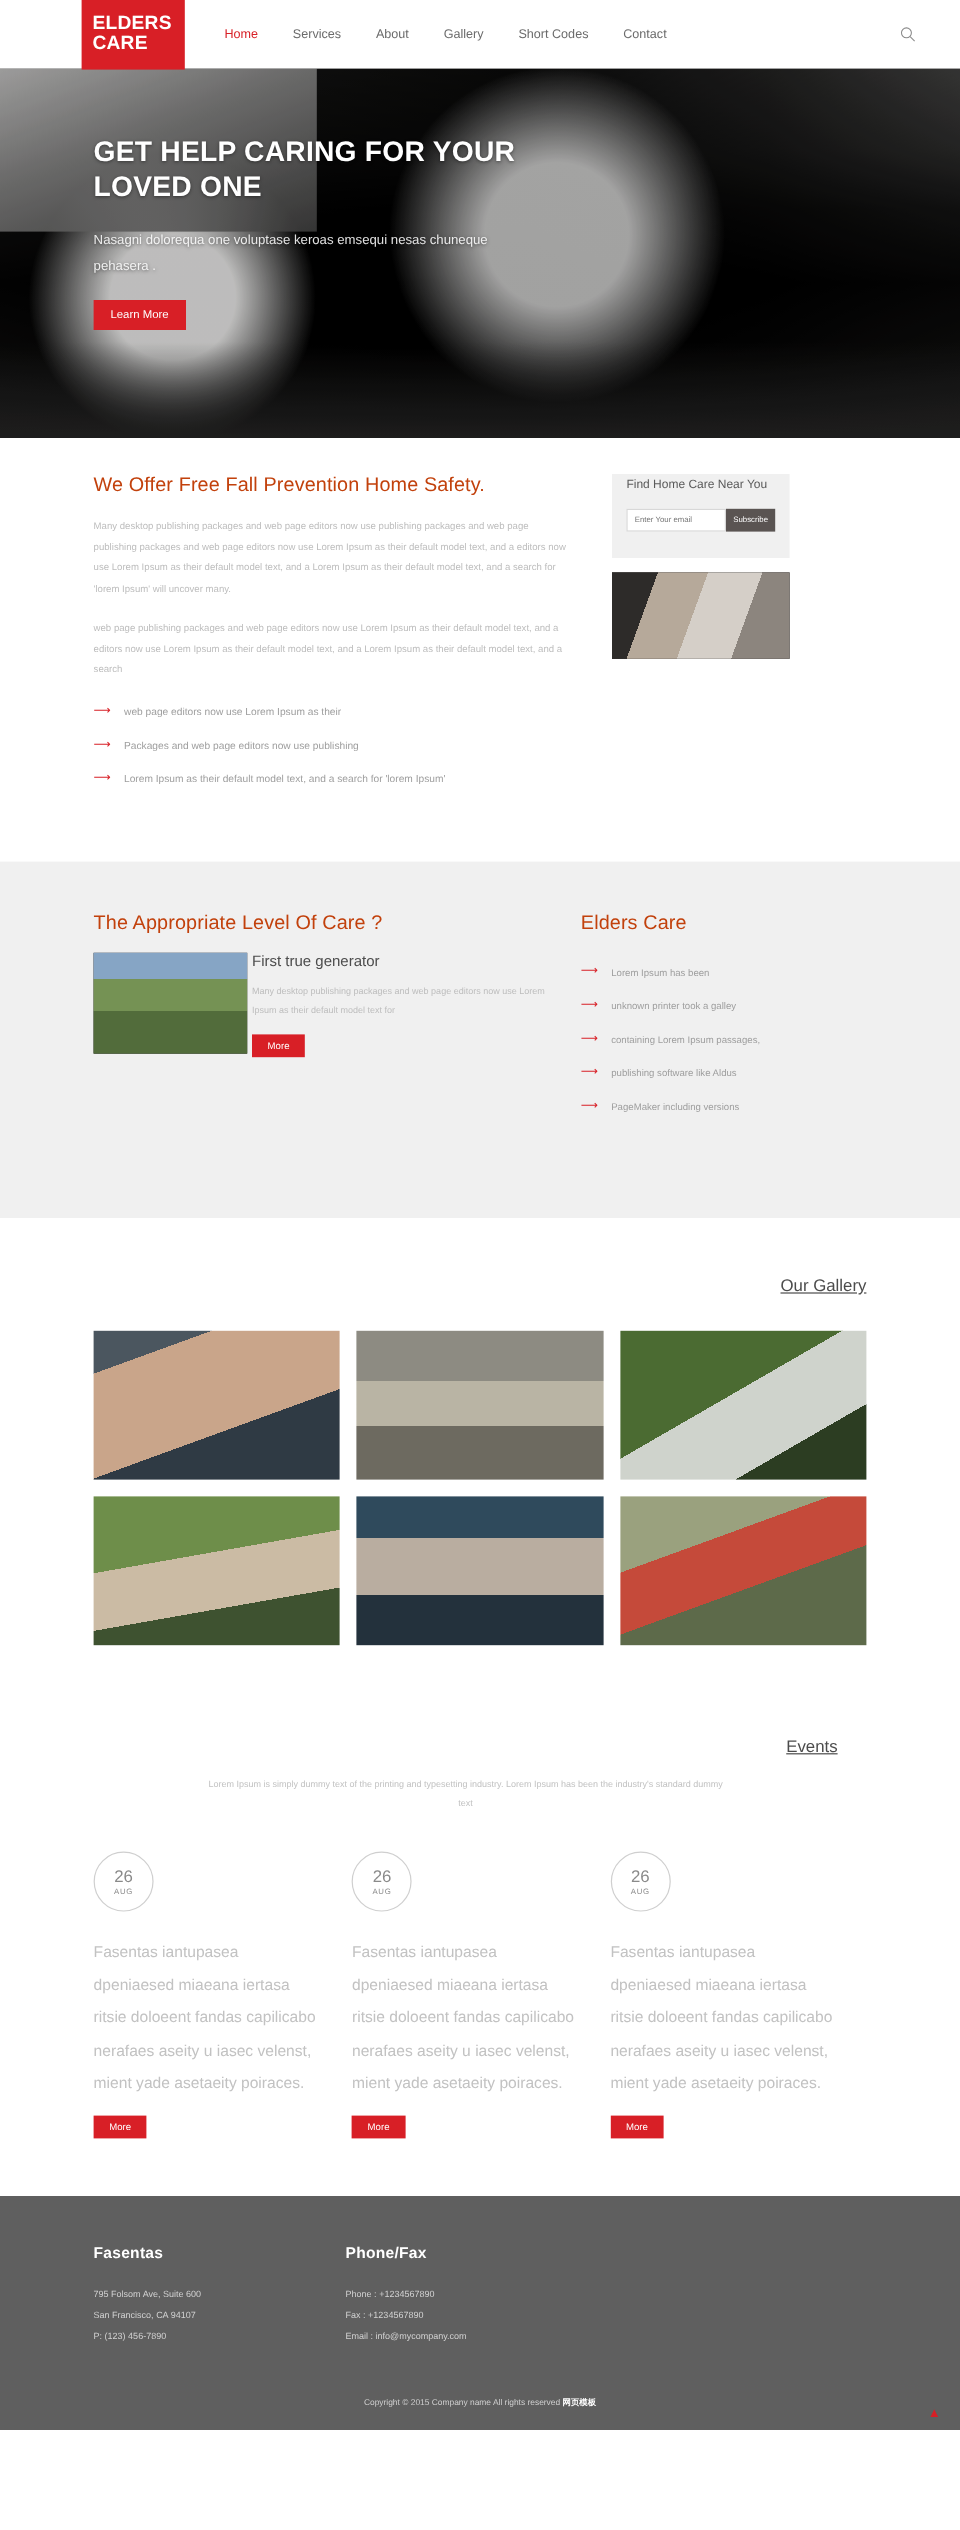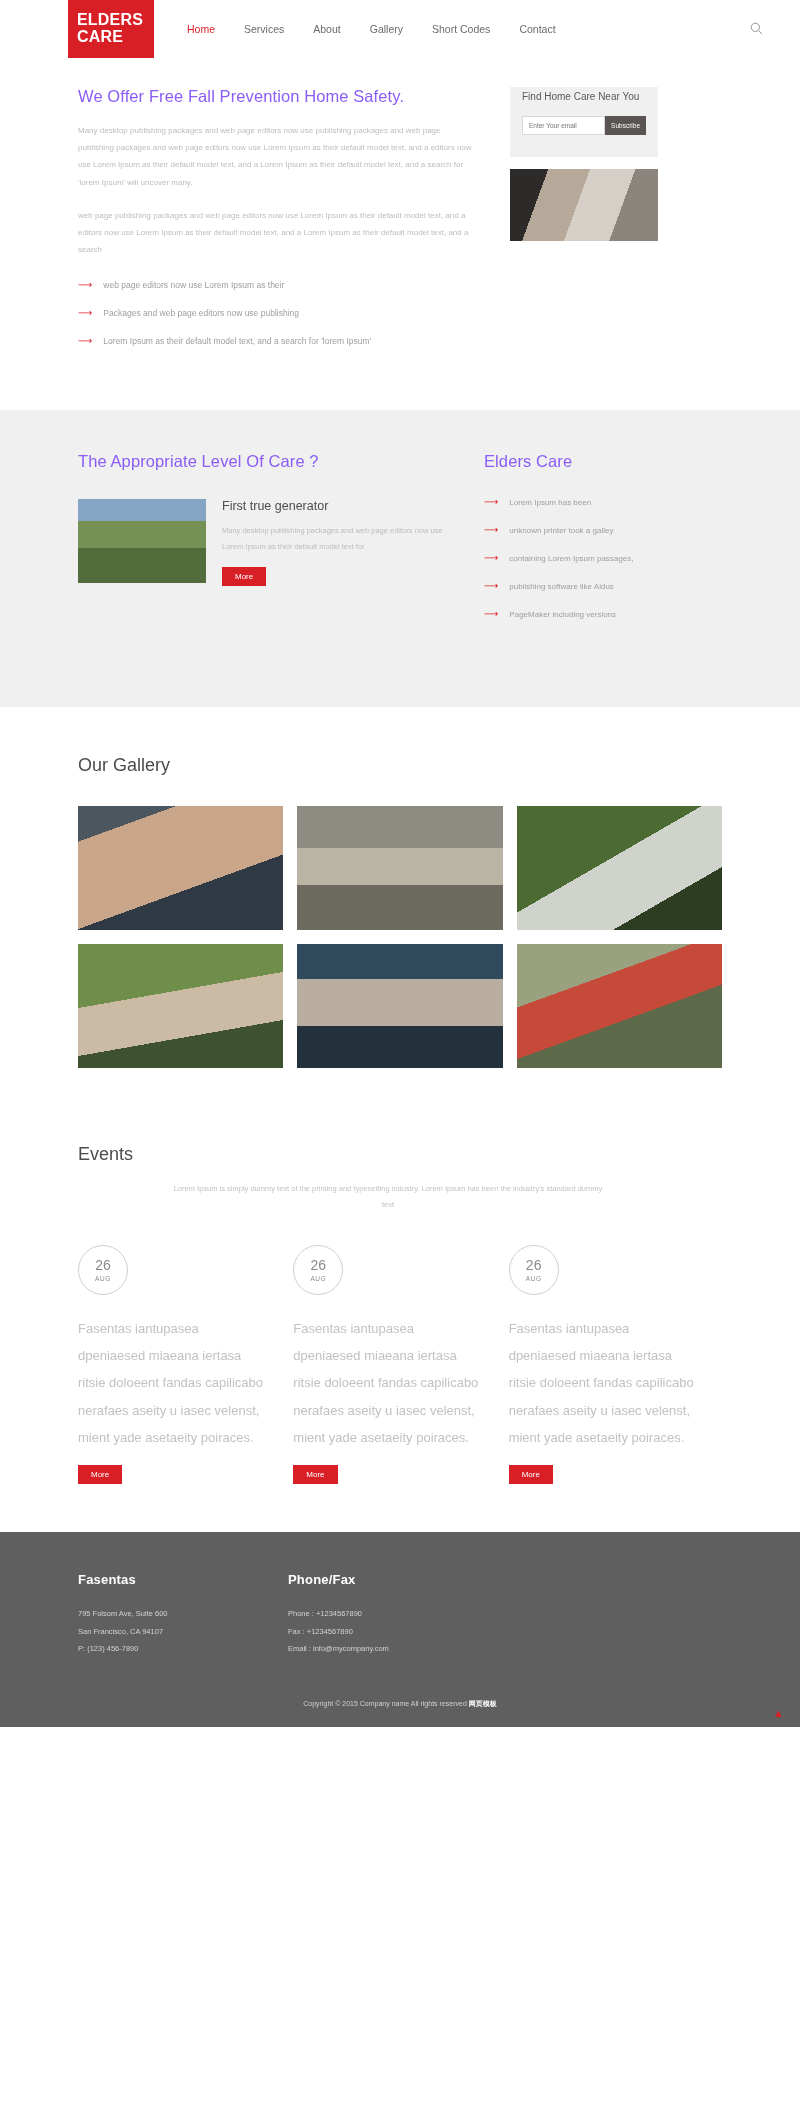--- a/index.html
+++ b/index.html
@@ -116,21 +116,21 @@
     cursor: pointer;
     font-family: inherit;
   }
   .hero-btn { margin-top: 16px; }
 
   
   .sec-offer { padding: 30px 78px 46px 78px; display: flex; gap: 32px; }
   .offer-left { width: 400px; }
   .h2 {
     font-size: 16.5px;
-    color: #8b5cf6;
+    color: #c2410c;
     font-weight: normal;
     letter-spacing: .1px;
   }
   .p-muted {
     font-size: 8px;
     line-height: 2.15;
     color: #bdbdbd;
     margin-top: 16px;
   }
   .bullets { margin-top: 22px; list-style: none; }
@@ -177,38 +177,38 @@
   }
 
   
   .sec-care {
     background: #f0f0f0;
     padding: 42px 78px 70px 78px;
     display: flex;
     gap: 26px;
   }
   .care-left { width: 380px; }
-  .care-row { display: flex; gap: 16px; margin-top: 28px; }
+  .care-row { display: flex; gap: 4px; margin-top: 15px; }
   .care-img {
     width: 128px; height: 84px; flex: none;
     background:
       linear-gradient(180deg,#7fa2c8 0 26%, #6f9149 26% 58%, #4e6b33 58% 100%),
       linear-gradient(#000,#000);
     filter: saturate(.85) brightness(1.02);
   }
   .care-h3 { font-size: 12.5px; color: #4c4c4c; font-weight: normal; }
   .care-p { font-size: 7.5px; line-height: 2.1; color: #bdbdbd; margin-top: 10px; }
   .btn-more { margin-top: 12px; font-size: 8px; padding: 5px 13px; }
   .care-right { flex: 1; }
   .care-right .bullets { margin-top: 26px; }
   .care-right .bullets li { margin-bottom: 18px; font-size: 8px; }
 
   
   .sec-gallery { padding: 48px 78px 40px 78px; }
-  .h2-center { text-align: left; font-size: 18px; color: #4c4c4c; font-weight: normal; }
+  .h2-center { text-align: right; font-size: 14px; color: #4c4c4c; font-weight: normal; text-decoration: underline; }
   .grid3 {
     display: grid;
     grid-template-columns: repeat(3, 1fr);
     gap: 14px;
     margin-top: 30px;
   }
   .gal { height: 124px; background-size: cover; }
   .g1 { background: linear-gradient(160deg,#4b565f 0 18%, #c9a58a 18% 62%, #2f3a44 62% 100%); }
   .g2 { background: linear-gradient(180deg,#8d8b82 0 34%, #b9b4a4 34% 64%, #6d6a60 64% 100%); }
   .g3 { background: linear-gradient(150deg,#4b6b32 0 44%, #cfd3cc 44% 74%, #2c3d22 74% 100%); }
@@ -288,20 +288,29 @@
       <a href="#">Contact</a>
     </div>
     <div class="search-btn">
       <svg width="13" height="13" viewBox="0 0 16 16">
         <circle cx="6.6" cy="6.6" r="5.1" fill="none" stroke="#8a8a8a" stroke-width="1.1"></circle>
         <line x1="10.4" y1="10.4" x2="15" y2="15" stroke="#8a8a8a" stroke-width="1.1"></line>
       </svg>
     </div>
   </div>
 
+  <div class="hero">
+    <div class="hero-img"></div>
+    <div class="hero-overlay"></div>
+    <div class="hero-content">
+      <div class="hero-title">GET HELP CARING FOR YOUR LOVED ONE</div>
+      <div class="hero-sub">Nasagni dolorequa one voluptase keroas emsequi nesas chuneque pehasera .</div>
+      <button class="btn-red hero-btn">Learn More</button>
+    </div>
+  </div>
 
   <div class="sec-offer">
     <div class="offer-left">
       <h2 class="h2">We Offer Free Fall Prevention Home Safety.</h2>
       <p class="p-muted">Many desktop publishing packages and web page editors now use publishing packages and web page publishing packages and web page editors now use Lorem Ipsum as their default model text, and a editors now use Lorem Ipsum as their default model text, and a Lorem Ipsum as their default model text, and a search for 'lorem Ipsum' will uncover many.</p>
       <p class="p-muted">web page publishing packages and web page editors now use Lorem Ipsum as their default model text, and a editors now use Lorem Ipsum as their default model text, and a Lorem Ipsum as their default model text, and a search</p>
       <ul class="bullets">
         <li>
           <span class="arrow">⟶</span>
           <span>web page editors now use Lorem Ipsum as their</span>

